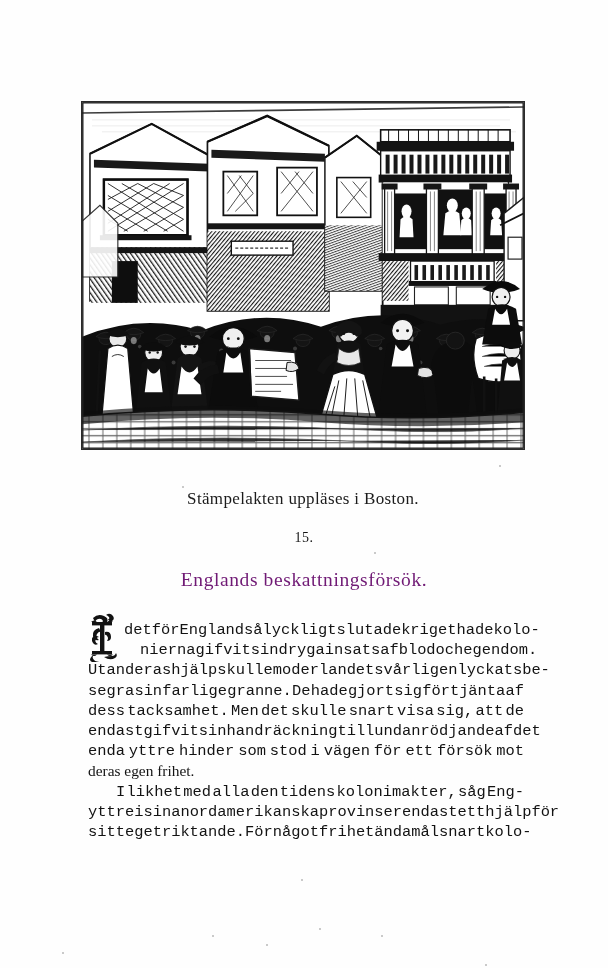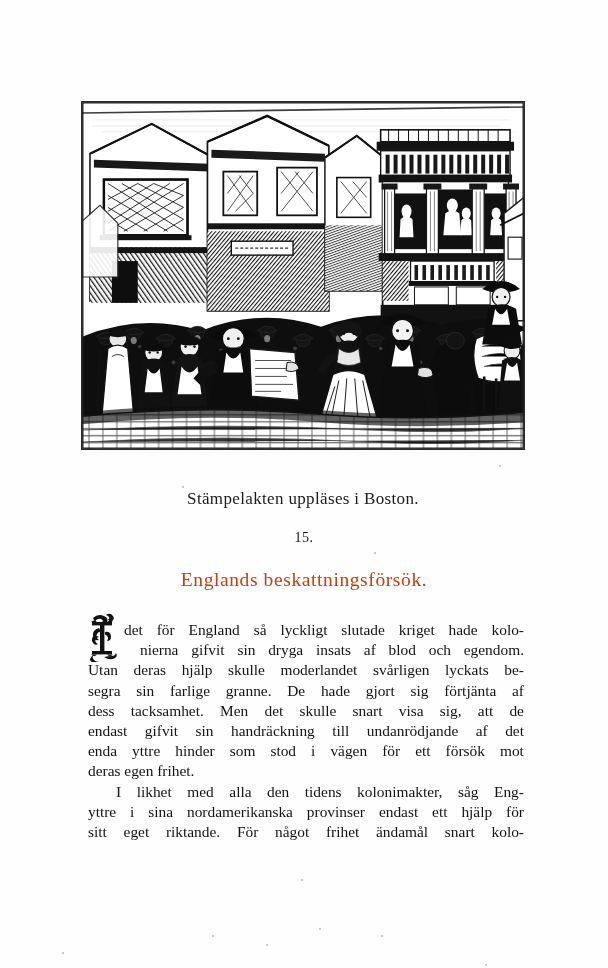--- a/index.html
+++ b/index.html
@@ -60,41 +60,42 @@
     color: #141414;
   }
   .chapter-title {
     position: absolute;
     left: 0;
     top: 569px;
     width: 608px;
     text-align: center;
     font-size: 19.5px;
     letter-spacing: 0.6px;
-    color: #c2410c;
+    color: #701a75;
   }
 
   
   .body-text {
     position: absolute;
     left: 88px;
     top: 620px;
     width: 436px;
     font-size: 15.4px;
     line-height: 20.2px;
     color: #131313;
   }
   .tline {
     display: flex;
     white-space: pre;
     height: 20.2px;
     align-items: baseline;
   }
   .tline.justify {
     justify-content: space-between;
+    font-family: Liberation Mono, monospace;
   }
   .tline.left {
     justify-content: flex-start;
   }
   .tline .w { display: inline-block; }
   .tline.indent-drop { padding-left: 36px; }
   .tline.indent-drop2 { padding-left: 52px; }
   .tline.indent-para { padding-left: 28px; }
 
   

